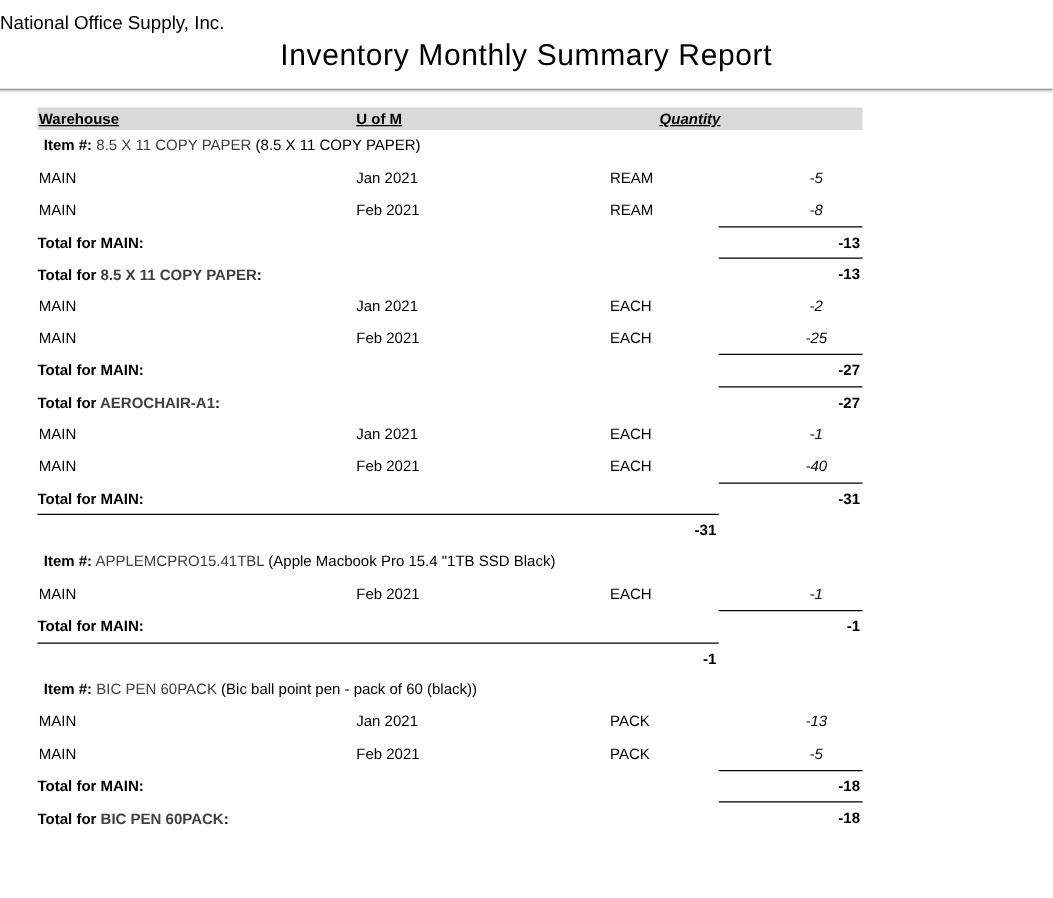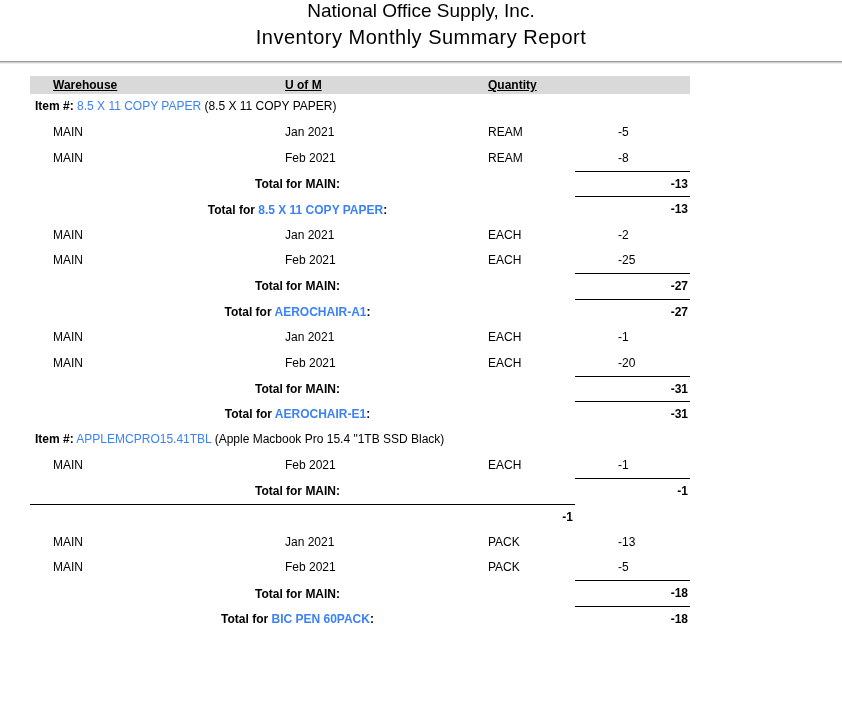--- a/index.html
+++ b/index.html
@@ -4,22 +4,22 @@
 <style>
   * { margin:0; padding:0; box-sizing:border-box; }
   html,body { background:#ffffff; }
   body {
     width:842px; height:718px; overflow:hidden;
     font-family:"Liberation Sans", sans-serif;
     font-size:12px; color:#000;
   }
   .report { position:relative; width:842px; height:718px; background:#fff; }
 
-  .company { text-align:center; font-size:19px; padding-top:0; }
-  .title   { text-align:center; font-size:20px; letter-spacing:0.5px; margin-top:4px; font-weight:400; }
+  .company { font-size:15px; padding-top:10px; }
+  .title   { text-align:center; font-size:24px; letter-spacing:0.5px; margin-top:4px; font-weight:400; }
 
   .divider {
     margin-top:12px; height:3px; width:842px;
     background:#d2d2d2; border-top:1px solid #9a9a9a; border-bottom:1px solid #eeeeee;
   }
 
   .table { margin:12px 0 0 30px; width:660px; }
 
   .hdr {
     display:grid; grid-template-columns:255px 203px 130px 72px;
@@ -29,30 +29,30 @@
 
   .row {
     display:grid; grid-template-columns:255px 203px 130px 72px;
     height:25.6px; align-items:center;
   }
   .trow {
     display:grid; grid-template-columns:545px 115px;
     height:25.6px; align-items:center;
   }
 
-  .c-wh  { padding-left:23px; }
-  .c-qty { text-align:left; padding-right:2px; }
+  .c-wh  { padding-left:1px; }
+  .c-qty { text-align:center; padding-right:2px;font-style:italic; }
 
   .item-header { display:block; height:25.6px; line-height:25.6px; padding-left:5px; }
 
-  .tlabel { text-align:center; padding-right:10px; font-weight:bold; }
+  .tlabel { text-align:left; padding-right:10px; font-weight:bold; }
   .tqty   { text-align:right; padding-right:2px; font-weight:bold; border-top:1px solid #000; height:100%; line-height:25.6px; }
 
   .b    { font-weight:bold;margin-top:41px; }
-  .blue { color:#3b82f6; }
+  .blue { color:#404040; }
   .link { cursor:pointer; }
 </style>
 </head>
 <body>
 
 <div class="report">
 
   <div class="company">National Office Supply, Inc.</div>
   <div class="title">Inventory Monthly Summary Report</div>
   <div class="divider"></div>
@@ -126,31 +126,27 @@
       <div class="row">
         <span class="c-wh">MAIN</span>
         <span class="c-mo">Jan 2021</span>
         <span class="c-uom">EACH</span>
         <span class="c-qty">-1</span>
       </div>
       <div class="row">
         <span class="c-wh">MAIN</span>
         <span class="c-mo">Feb 2021</span>
         <span class="c-uom">EACH</span>
-        <span class="c-qty">-20</span>
+        <span class="c-qty">-40</span>
       </div>
       <div class="trow">
         <span class="tlabel">Total for MAIN:</span>
         <span class="tqty">-31</span>
       </div>
       <div class="trow">
-        <span class="tlabel">
-          <span class="b">Total for</span>
-          <span class="b blue link">AEROCHAIR-E1</span><span class="b">:</span>
-        </span>
         <span class="tqty">-31</span>
       </div>
     </div>
 
     <div>
       <div class="item-header">
         <span class="b">Item #:</span>
         <span class="blue link">APPLEMCPRO15.41TBL</span>
         <span>(Apple Macbook Pro 15.4 "1TB SSD Black)</span>
       </div>
@@ -163,20 +159,25 @@
       <div class="trow">
         <span class="tlabel">Total for MAIN:</span>
         <span class="tqty">-1</span>
       </div>
       <div class="trow">
         <span class="tqty">-1</span>
       </div>
     </div>
 
     <div>
+      <div class="item-header">
+        <span class="b">Item #:</span>
+        <span class="blue link">BIC PEN 60PACK</span>
+        <span>(Bic ball point pen - pack of 60 (black))</span>
+      </div>
       <div class="row">
         <span class="c-wh">MAIN</span>
         <span class="c-mo">Jan 2021</span>
         <span class="c-uom">PACK</span>
         <span class="c-qty">-13</span>
       </div>
       <div class="row">
         <span class="c-wh">MAIN</span>
         <span class="c-mo">Feb 2021</span>
         <span class="c-uom">PACK</span>

